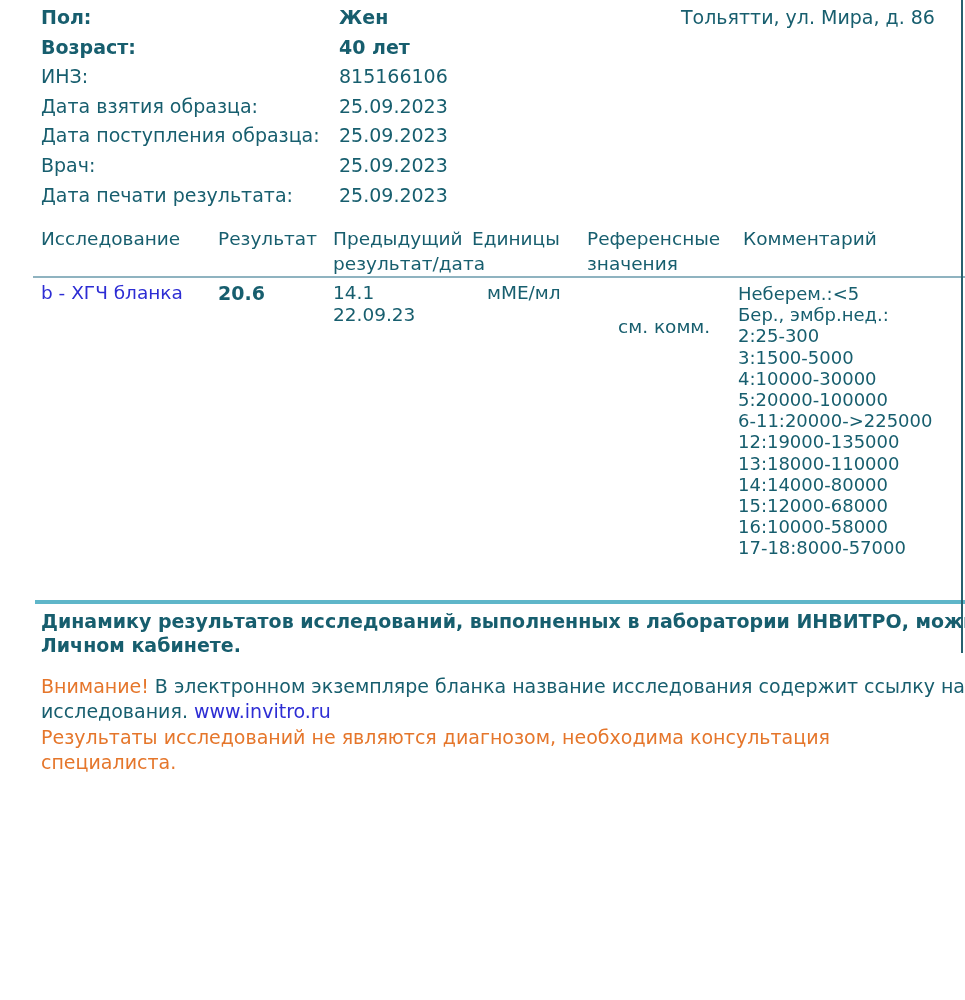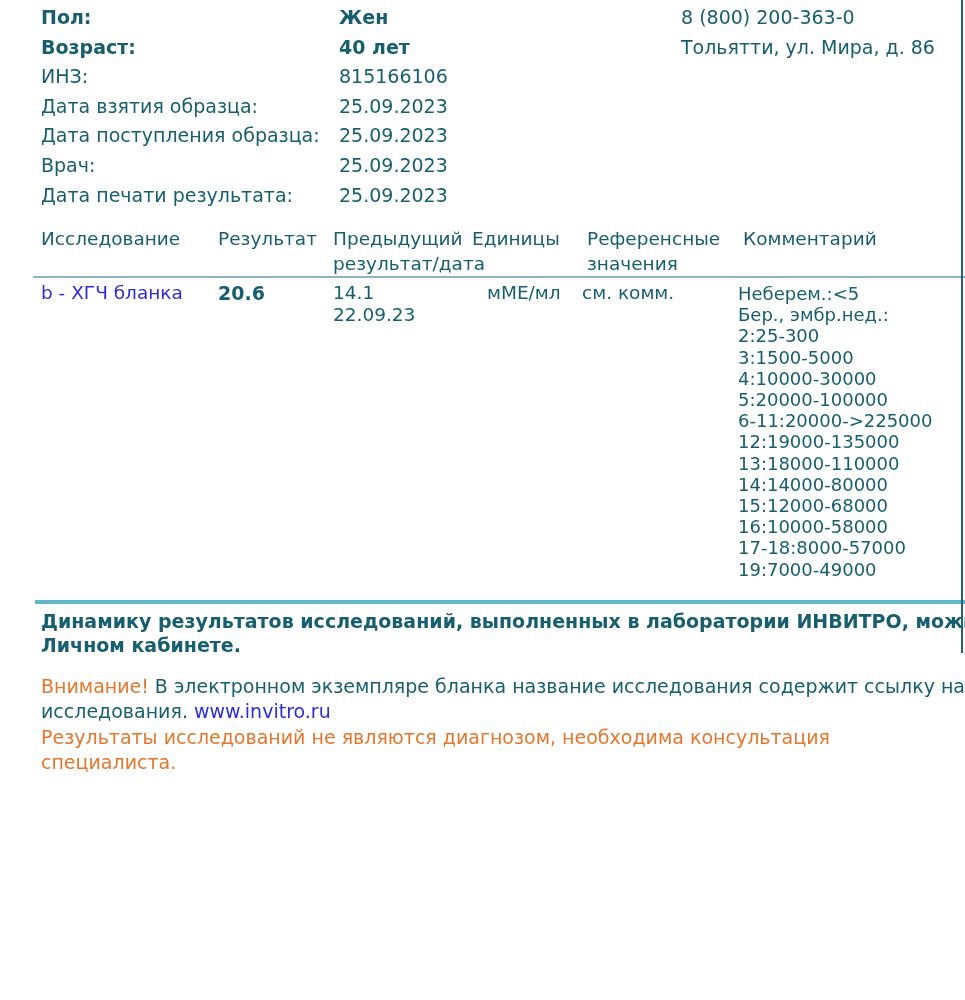--- a/index.html
+++ b/index.html
@@ -26,21 +26,21 @@
   
   .hr-light { position:absolute; left:33px; top:276px; width:932px; height:2px; background:#8fb3c0; }
   .hr-teal  { position:absolute; left:35px; top:600px; width:930px; height:4px; background:#5fb6c9; }
   .vline    { position:absolute; left:961px; top:0px; width:2px; height:653px; background:#27606f; }
   
   .td { position:absolute; top:282px; font-size:18.5px; line-height:22px; }
   .td-test { left:41px; color:#2d2dd4; text-decoration:none; cursor:pointer; }
   .td-result { left:218px; font-weight:bold; font-size:19px; }
   .td-prev { left:333px; }
   .td-units { left:487px; }
-  .td-ref { left:582px; }
+  .td-ref { left:618px;margin-top:34px; }
   .td-comment { left:738px; top:283px; font-size:18px; line-height:21.2px; }
   
   .footer-bold {
     position:absolute; left:41px; top:609px; width:924px;
     font-size:19px; font-weight:bold; line-height:24.3px; overflow:hidden;
   }
   .footer-bold .nowrap { white-space:nowrap; }
   .warning { position:absolute; left:41px; top:674px; width:924px; font-size:19px; line-height:25.4px; overflow:hidden; }
   .warning .row1 { white-space:nowrap; }
   .orange { color:#e5762b; }
@@ -71,21 +71,20 @@
     </div>
     <div class="patient-row">
       <span class="lbl">Врач:</span><span class="val">25.09.2023</span>
     </div>
     <div class="patient-row">
       <span class="lbl">Дата печати результата:</span><span class="val">25.09.2023</span>
     </div>
   </div>
 
   <div class="clinic-block">
-    <div>8 (800) 200-363-0</div>
     <div>Тольятти, ул. Мира, д. 86</div>
   </div>
 
   <div class="th th-test">Исследование</div>
   <div class="th th-result">Результат</div>
   <div class="th th-prev">
     <div>Предыдущий</div>
     <div>результат/дата</div>
   </div>
   <div class="th th-units">Единицы</div>
@@ -112,21 +111,20 @@
     <div>3:1500-5000</div>
     <div>4:10000-30000</div>
     <div>5:20000-100000</div>
     <div>6-11:20000-&gt;225000</div>
     <div>12:19000-135000</div>
     <div>13:18000-110000</div>
     <div>14:14000-80000</div>
     <div>15:12000-68000</div>
     <div>16:10000-58000</div>
     <div>17-18:8000-57000</div>
-    <div>19:7000-49000</div>
   </div>
 
   <div class="hr-teal"></div>
   <div class="vline"></div>
 
   <div class="footer-bold">
     <div class="nowrap">Динамику результатов исследований, выполненных в лаборатории ИНВИТРО, можно</div>
     <div>Личном кабинете.</div>
   </div>
 

